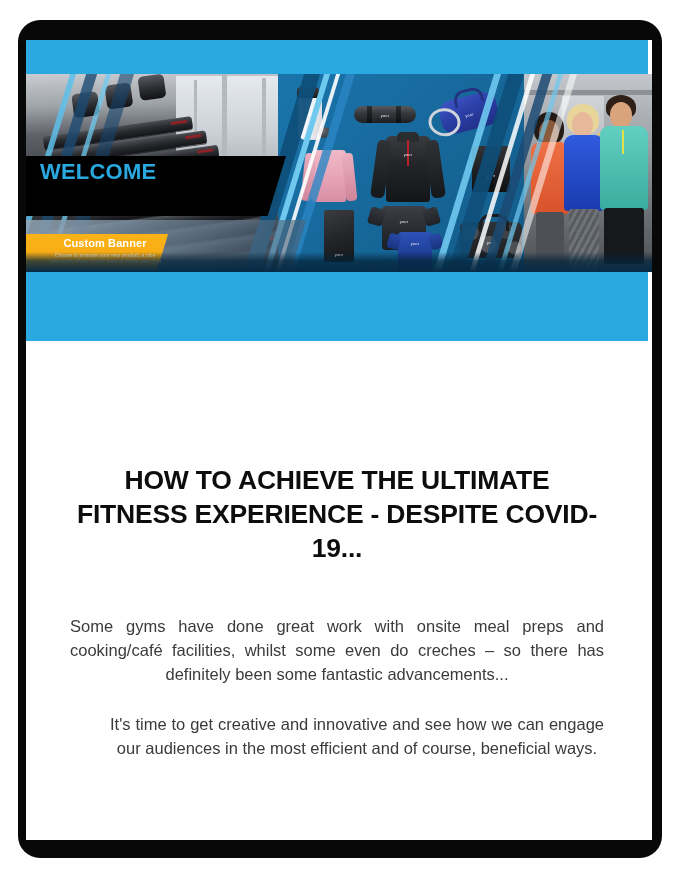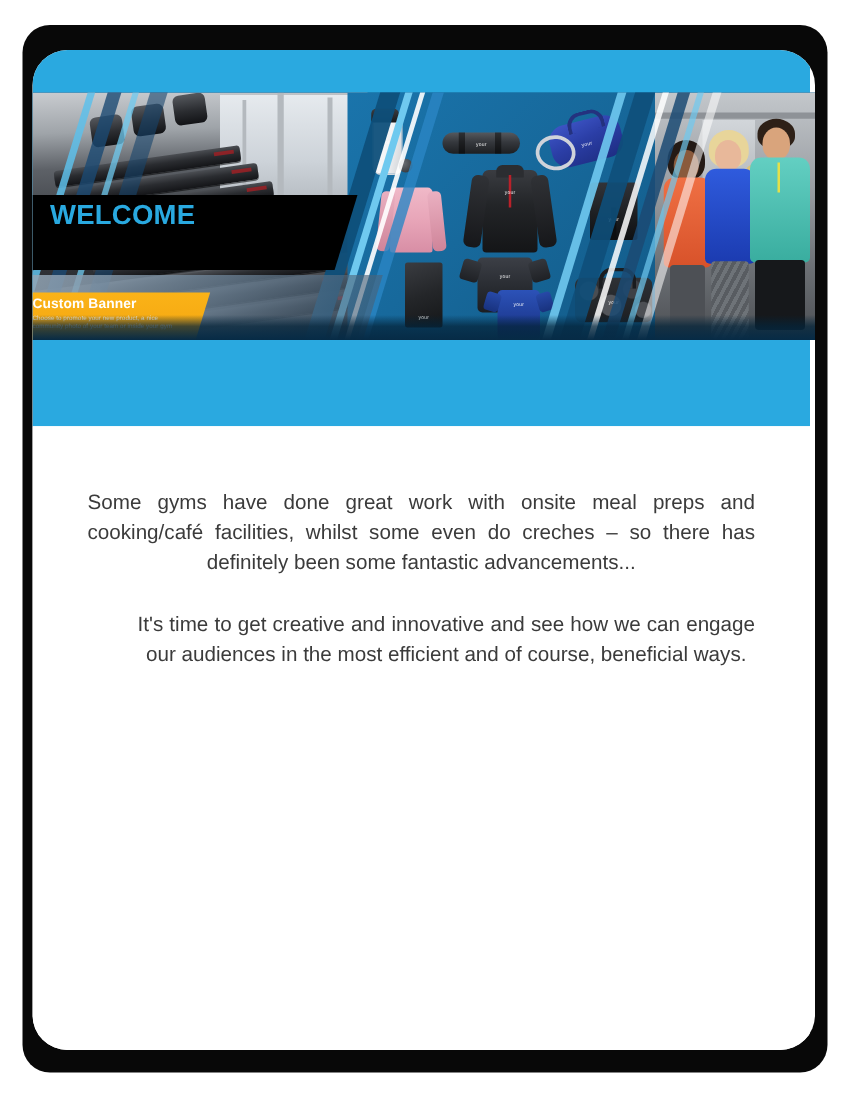--- a/index.html
+++ b/index.html
@@ -29,21 +29,20 @@
 
   
   #screen {
     position: absolute;
     left: 26px;
     top: 40px;
     width: 626px;
     height: 800px;
     background: #ffffff;
     overflow: hidden;
-    border-radius: 28px;
   }
 
   
   #header-blue {
     position: absolute;
     left: 0;
     top: 0;
     width: 622px;
     height: 301px;
     background: #2aa9e0;
@@ -350,23 +349,24 @@
   #custom-banner {
     position: absolute;
     left: -14px; top: 160px;
     width: 150px; height: 40px;
     background: linear-gradient(180deg,#fbb317 0%, #f3a411 100%);
     transform: skewX(-17deg);
     z-index: 6;
   }
   #custom-banner-text {
     position: absolute;
-    left: 0; top: 163px;
+    left: 16px; top: 163px;
     width: 126px;
     z-index: 7;
+    text-align: center;
   }
   #custom-banner-title {
     color:#ffffff; font-weight:bold; font-size:11px;
     line-height:13px; letter-spacing:.1px;
     font-family:"Liberation Sans", sans-serif;
   }
   #custom-banner-sub {
     color:#f7f0df; font-size:5px; line-height:6.4px;
     margin-top:2px; letter-spacing:.05px;
     font-family:"Liberation Sans", sans-serif;
@@ -553,17 +553,18 @@
     <div id="custom-banner"></div>
     <div id="custom-banner-text">
       <div id="custom-banner-title">Custom Banner</div>
       <div id="custom-banner-sub">Choose to promote your new product, a nice community photo of your team or inside your gym</div>
     </div>
 
     <div class="hero-bottom-fade"></div>
   </div>
 
   <div id="article">
+    <h1 id="article-title">HOW TO ACHIEVE THE ULTIMATE FITNESS EXPERIENCE - DESPITE COVID-19...</h1>
     <p class="article-para" id="para-1">Some gyms have done great work with onsite meal preps and cooking/café facilities, whilst some even do creches – so there has definitely been some fantastic advancements...</p>
     <p class="article-para" id="para-2">It's time to get creative and innovative and see how we can engage our audiences in the most efficient and of course, beneficial ways.</p>
   </div>
 
 </div>
 
 </body></html>

